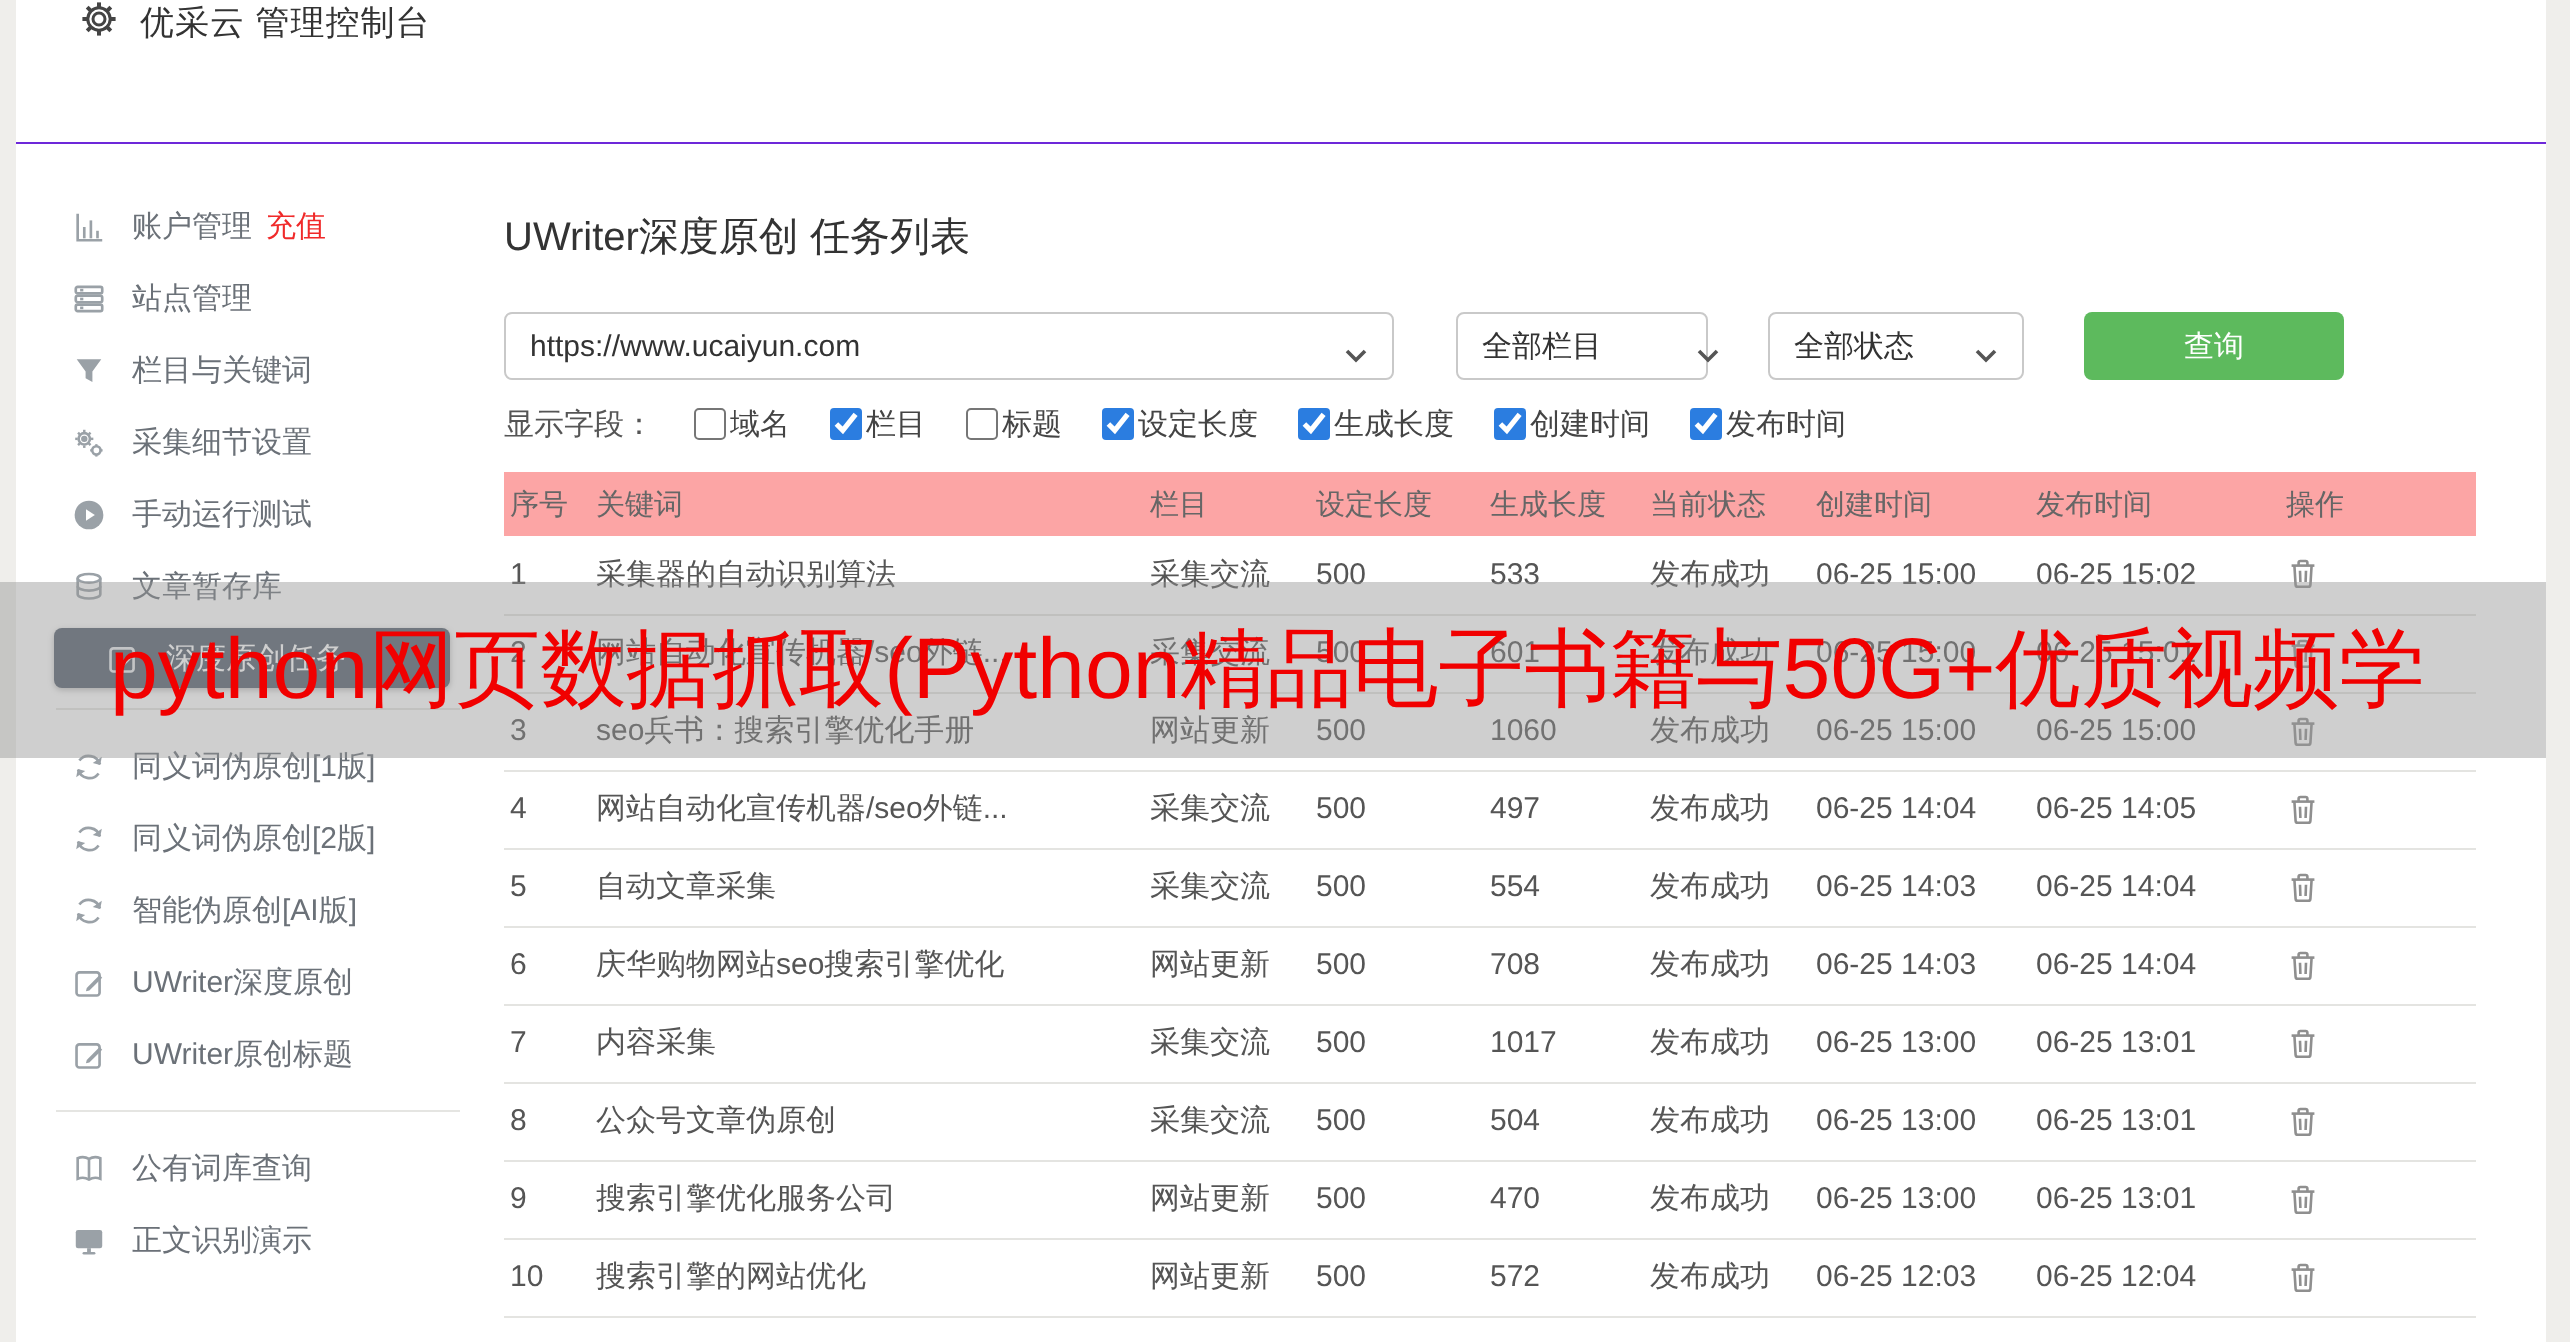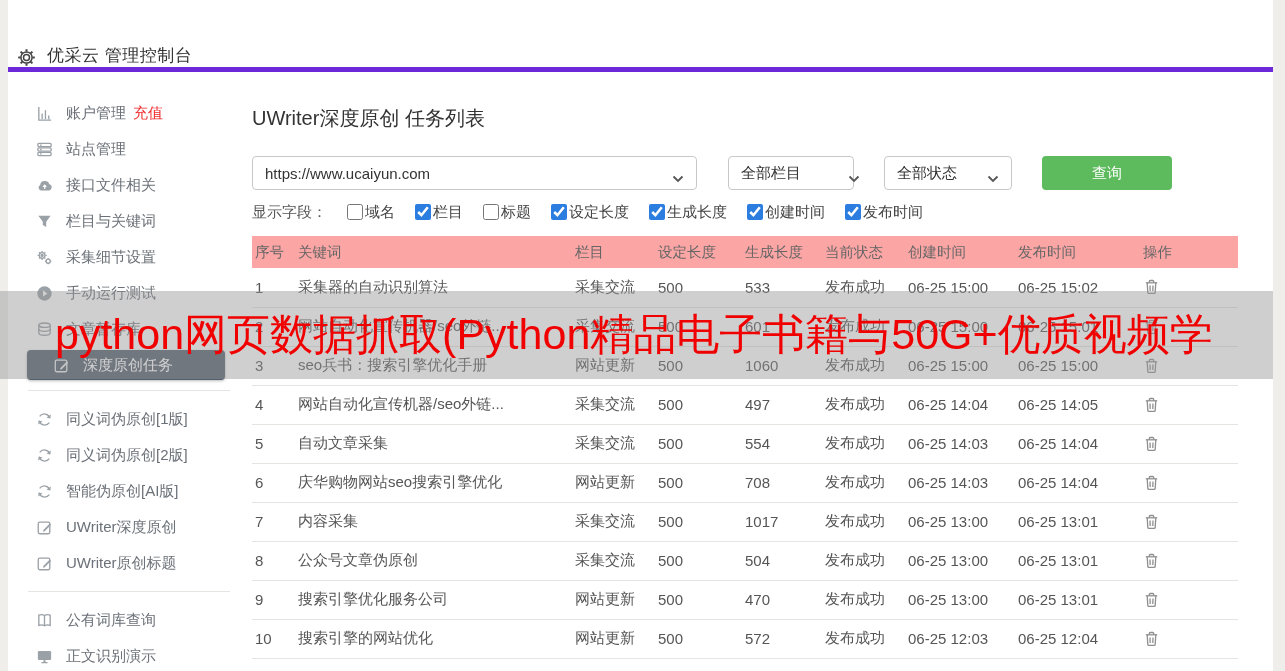--- a/index.html
+++ b/index.html
@@ -7,21 +7,21 @@
   body {
     width:1285px; height:671px; overflow:hidden; position:relative;
     background:#efeeeb;
     font-family:"Liberation Sans","DejaVu Sans",sans-serif;
   }
   .panel { position:absolute; left:8px; top:0; width:1265px; height:671px; background:#fff; }
 
   
   .topbar {
     position:absolute; left:8px; top:0; width:1265px; height:72px; background:#fff;
-    border-bottom:5px solid #6d28d9; display:flex; align-items:flex-end; padding-left:9px; z-index:2;
+    border-bottom:1px solid #6d28d9; display:flex; align-items:flex-start; padding-left:32px; z-index:2;
   }
   .topbar .gear { width:19px; height:19px; color:#444; display:flex; }
   .app-title { font-size:17px; color:#333; margin-left:11px; letter-spacing:.5px; }
 
   
   .sidebar { position:absolute; left:8px; top:73px; width:242px; padding-top:22px; z-index:2; }
   .side-item { height:36px; display:flex; align-items:center; padding-left:28px; color:#6b7178; font-size:15px; cursor:pointer; white-space:nowrap; }
   .side-item .icn { width:17px; height:17px; margin-right:13px; color:#9aa1a7; display:flex; flex:none; }
   .side-item .icn svg { width:100%; height:100%; }
   .side-item.active {
@@ -127,29 +127,20 @@
           <line x1="4.3" y1="4.3" x2="6" y2="4.3"></line>
           <line x1="4.3" y1="9" x2="6" y2="9"></line>
           <line x1="4.3" y1="13.7" x2="6" y2="13.7"></line>
         </svg>
       </span>
       <span>站点管理</span>
     </div>
     <div class="side-item">
       <span class="icn">
         <svg viewBox="0 0 18 18">
-          <path d="M5.3 14.2 h8.2 a3.3 3.3 0 0 0 .6-6.5 A5 5 0 0 0 4.4 8.4 A3.1 3.1 0 0 0 5.3 14.2z" fill="currentColor"></path>
-          <path d="M9.2 12.6 V8.8 M7.4 10.4 L9.2 8.6 L11 10.4" fill="none" stroke="#fff" stroke-width="1.3"></path>
-        </svg>
-      </span>
-      <span>接口文件相关</span>
-    </div>
-    <div class="side-item">
-      <span class="icn">
-        <svg viewBox="0 0 18 18">
           <path d="M2.5 2.8 h13 L10.8 9.3 V14.8 L7.2 12.8 V9.3 Z" fill="currentColor"></path>
         </svg>
       </span>
       <span>栏目与关键词</span>
     </div>
     <div class="side-item">
       <span class="icn">
         <svg viewBox="0 0 18 18" fill="none" stroke="currentColor" stroke-width="1.4">
           <circle cx="6.5" cy="6.8" r="3"></circle>
           <circle cx="6.5" cy="6.8" r="1" fill="currentColor"></circle>

